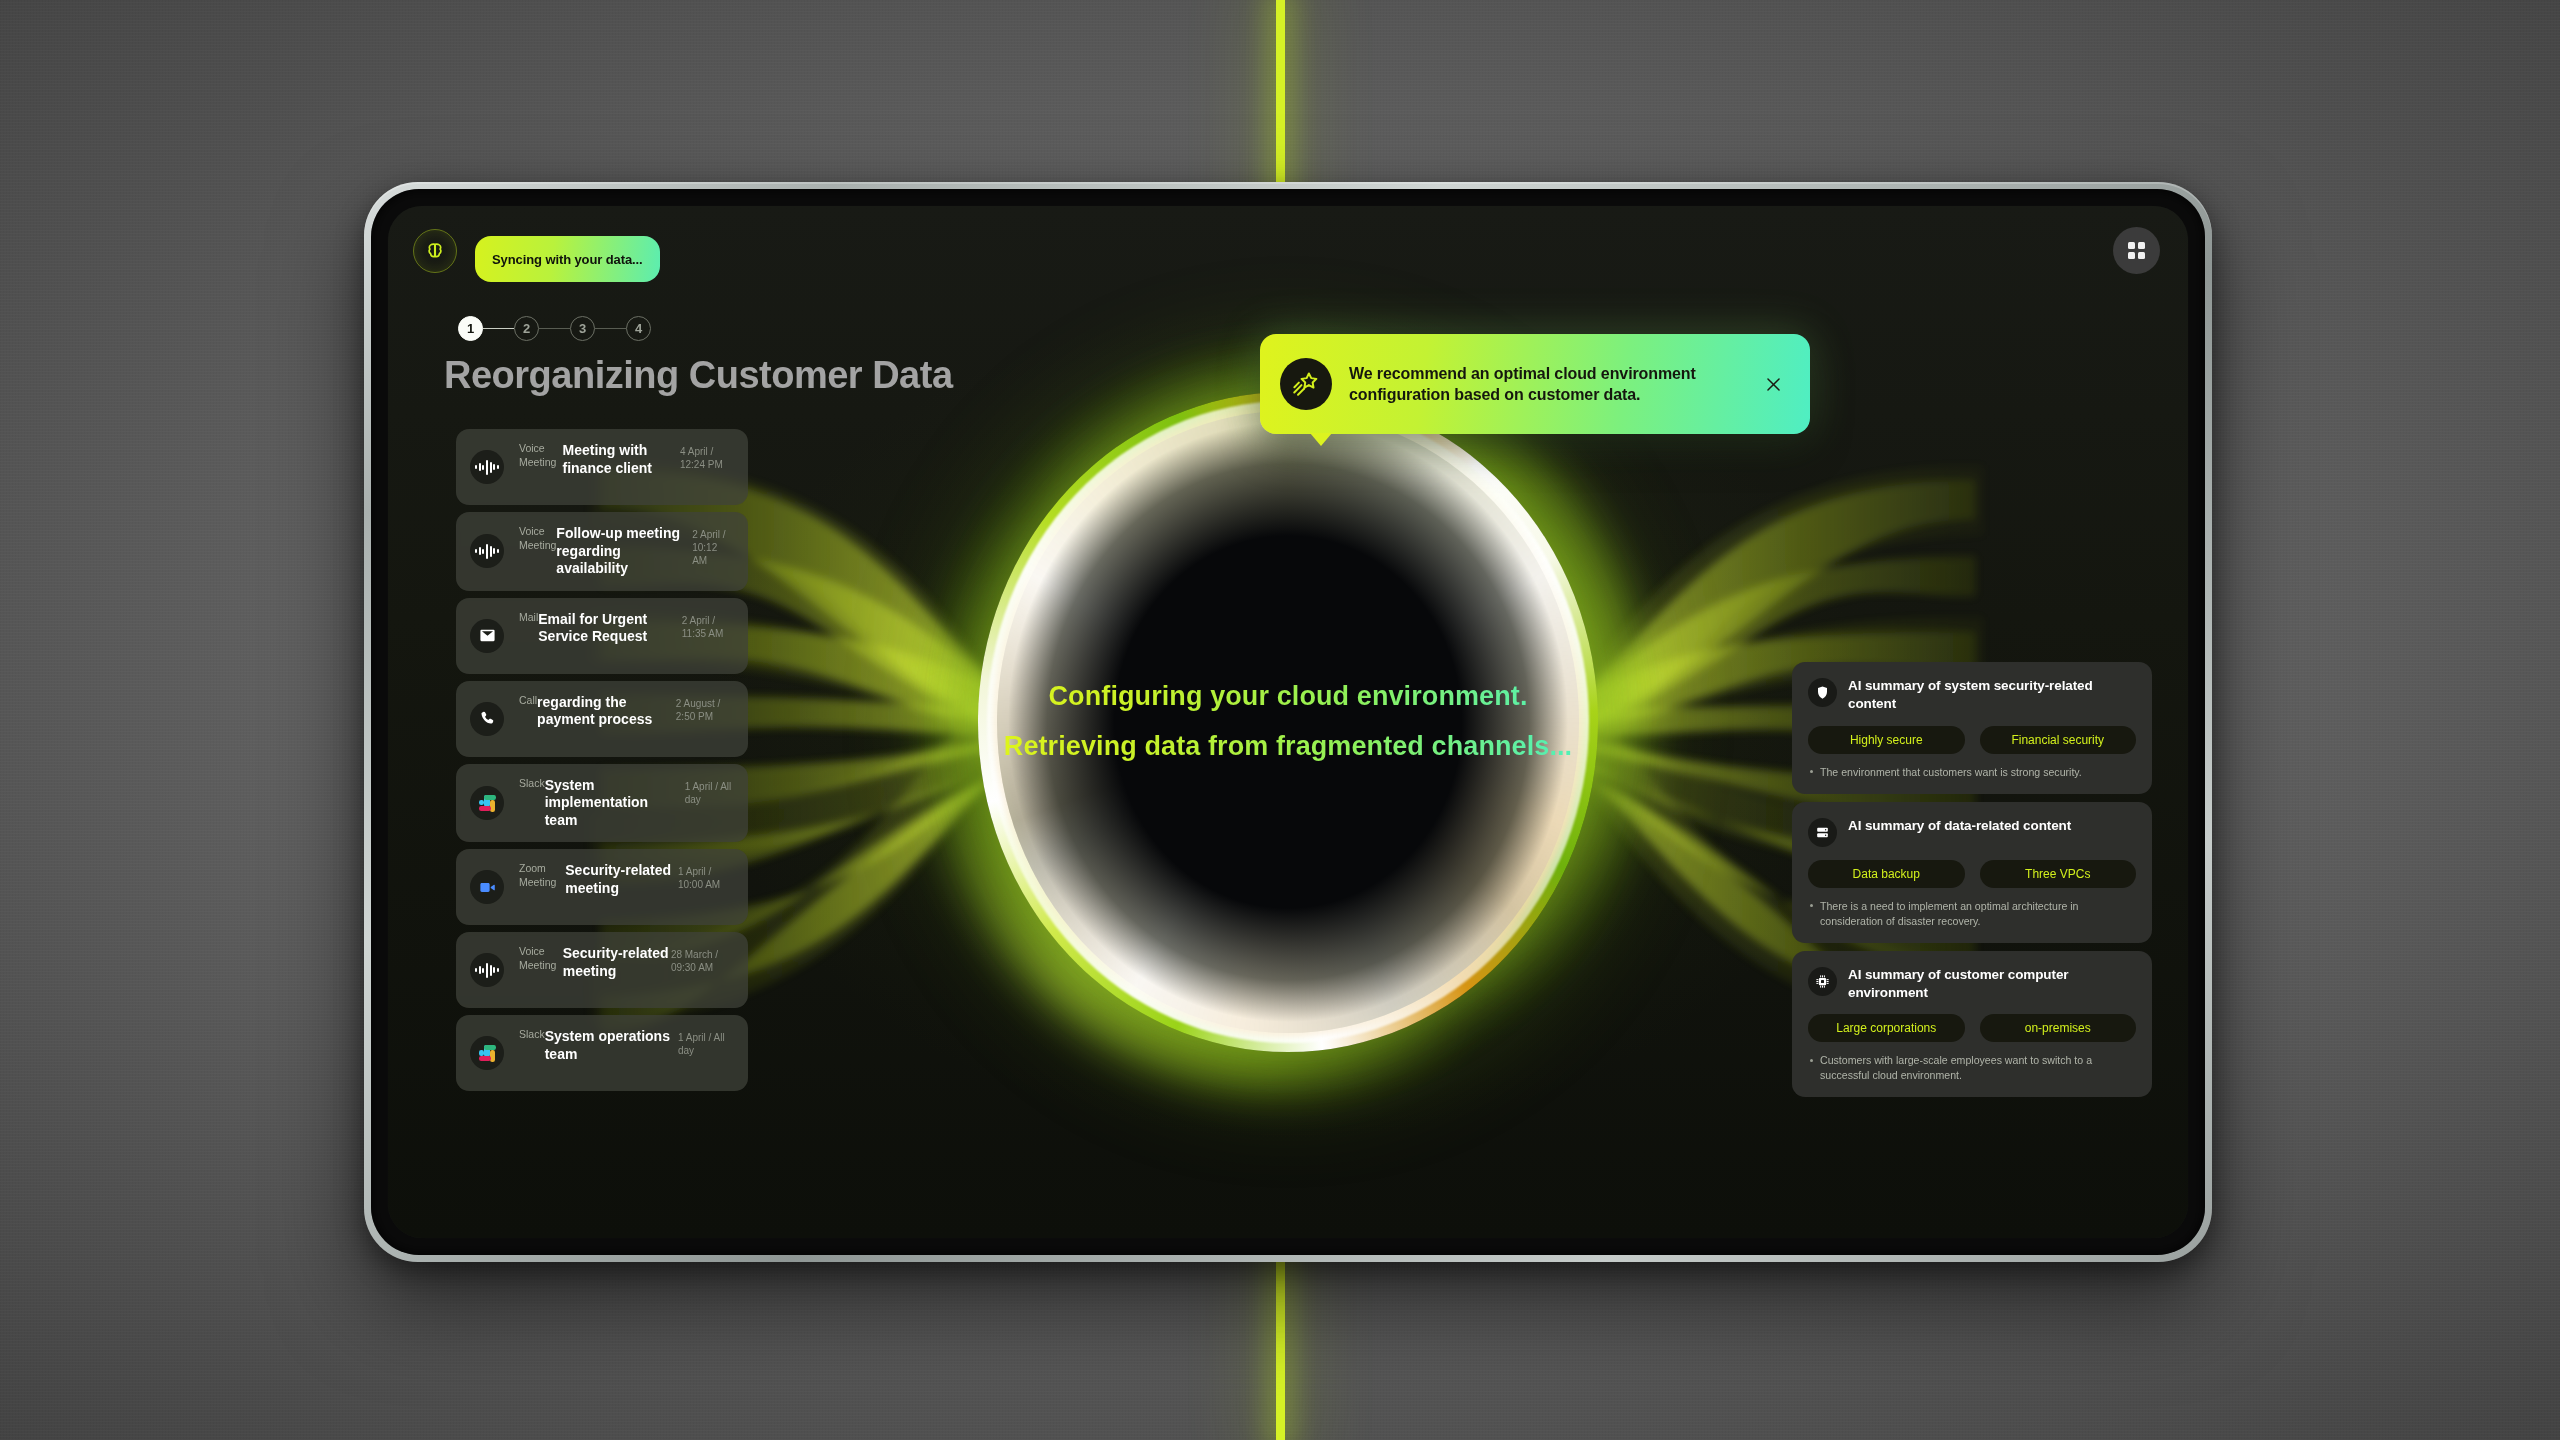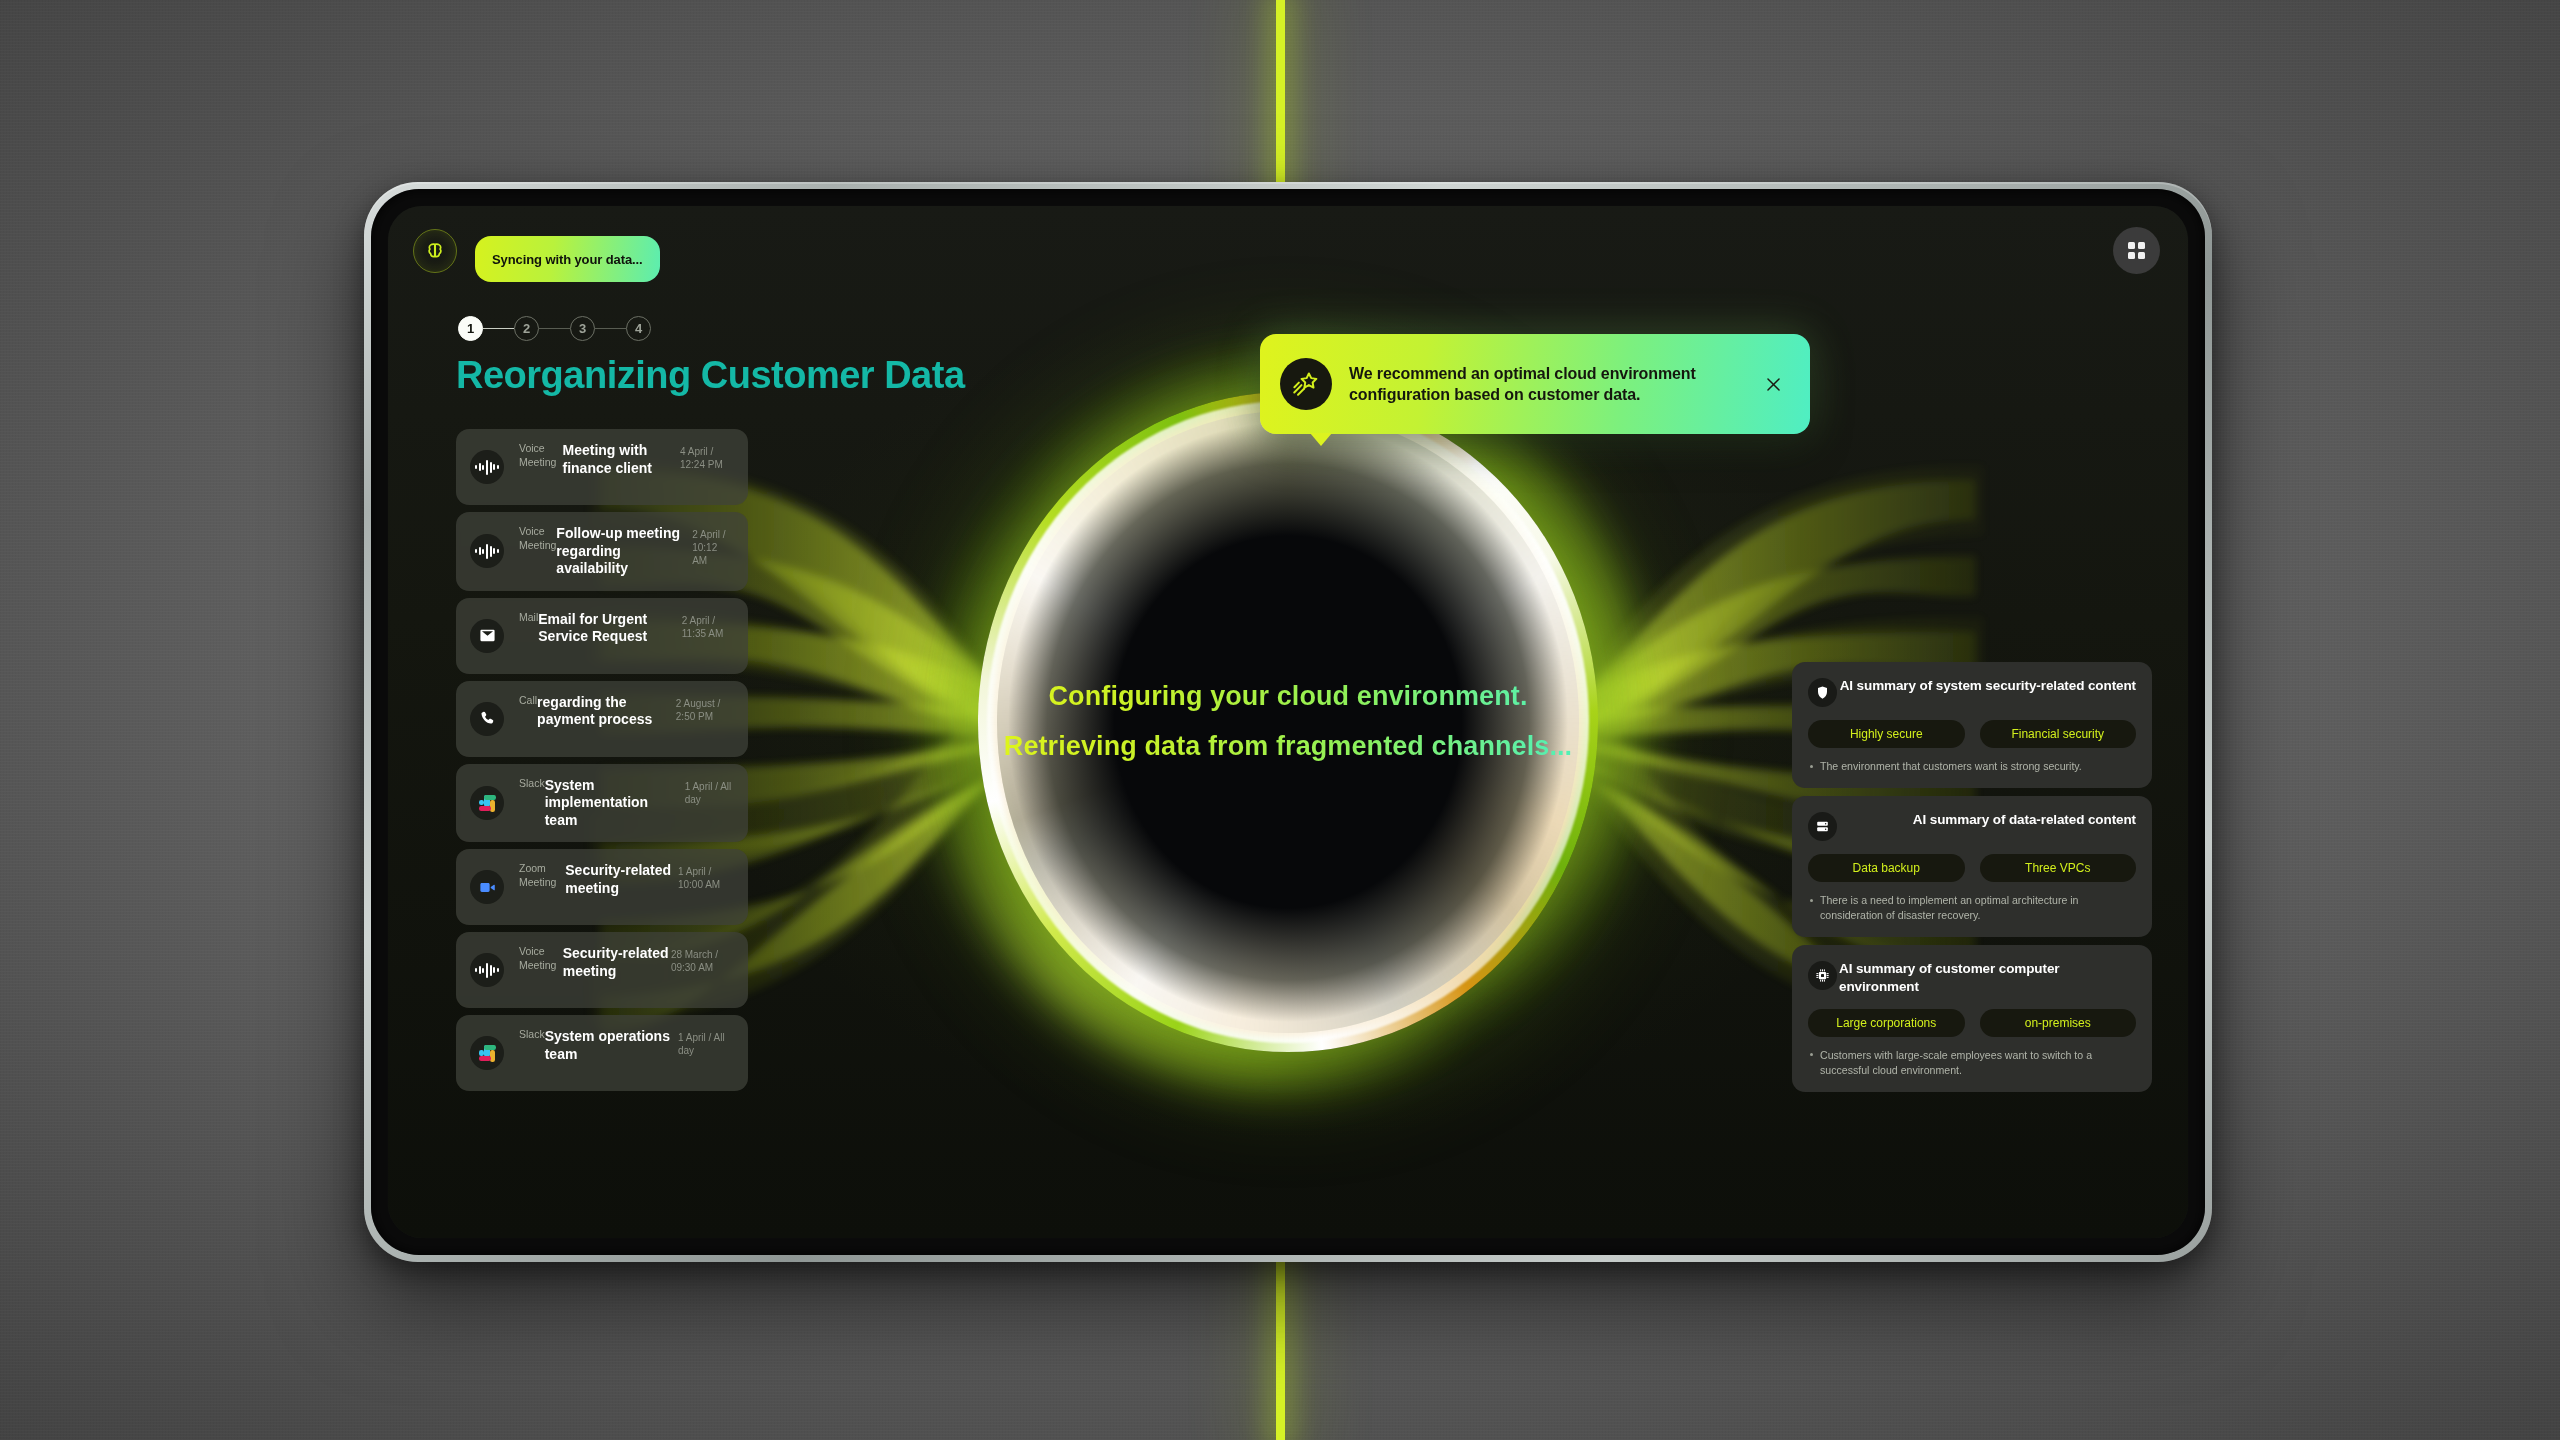--- a/index.html
+++ b/index.html
@@ -198,22 +198,22 @@
     font-size:13px; font-weight:700;
     border:1.4px solid #6b6f64; color:#9ea399;
     cursor:pointer;
   }
   .step.active { background:#fbfdf8; border-color:#fbfdf8; color:#14160f; }
   .step-line { width:31px; height:1.4px; background:#585c52; }
   .step-line.done { background:#c9cec4; }
 
   
   .page-title {
-    position:absolute; left:68px; top:148px;
-    font-size:38px; font-weight:700; color:#14b8a6; letter-spacing:-.5px;
+    position:absolute; left:56px; top:148px;
+    font-size:38px; font-weight:700; color:#a3a3a3; letter-spacing:-.5px;
     z-index:12;
   }
 
   
   .left-col {
     position:absolute; left:68px; top:223px;
     width:292px;
     display:flex; flex-direction:column; gap:7px;
     z-index:11;
   }
@@ -251,21 +251,21 @@
     width:360px;
     display:flex; flex-direction:column; gap:8px;
     z-index:11;
   }
   .ai-card {
     background:#2e2f2c;
     border-radius:13px;
     padding:15px 16px 14px;
     cursor:pointer;
   }
-  .ai-head { display:flex; align-items:flex-start; gap:2px;justify-content:space-between; }
+  .ai-head { display:flex; align-items:flex-start; gap:11px; }
   .ai-icon {
     flex:0 0 auto;
     width:29px; height:29px; border-radius:50%;
     background:#191a17;
     display:flex; align-items:center; justify-content:center;
     margin-top:1px;
   }
   .ai-title { font-size:13.5px; font-weight:700; color:#fff; line-height:1.32; letter-spacing:-.1px; }
   .ai-tags { display:flex; gap:15px; margin-top:13px; }
   .ai-tag {

